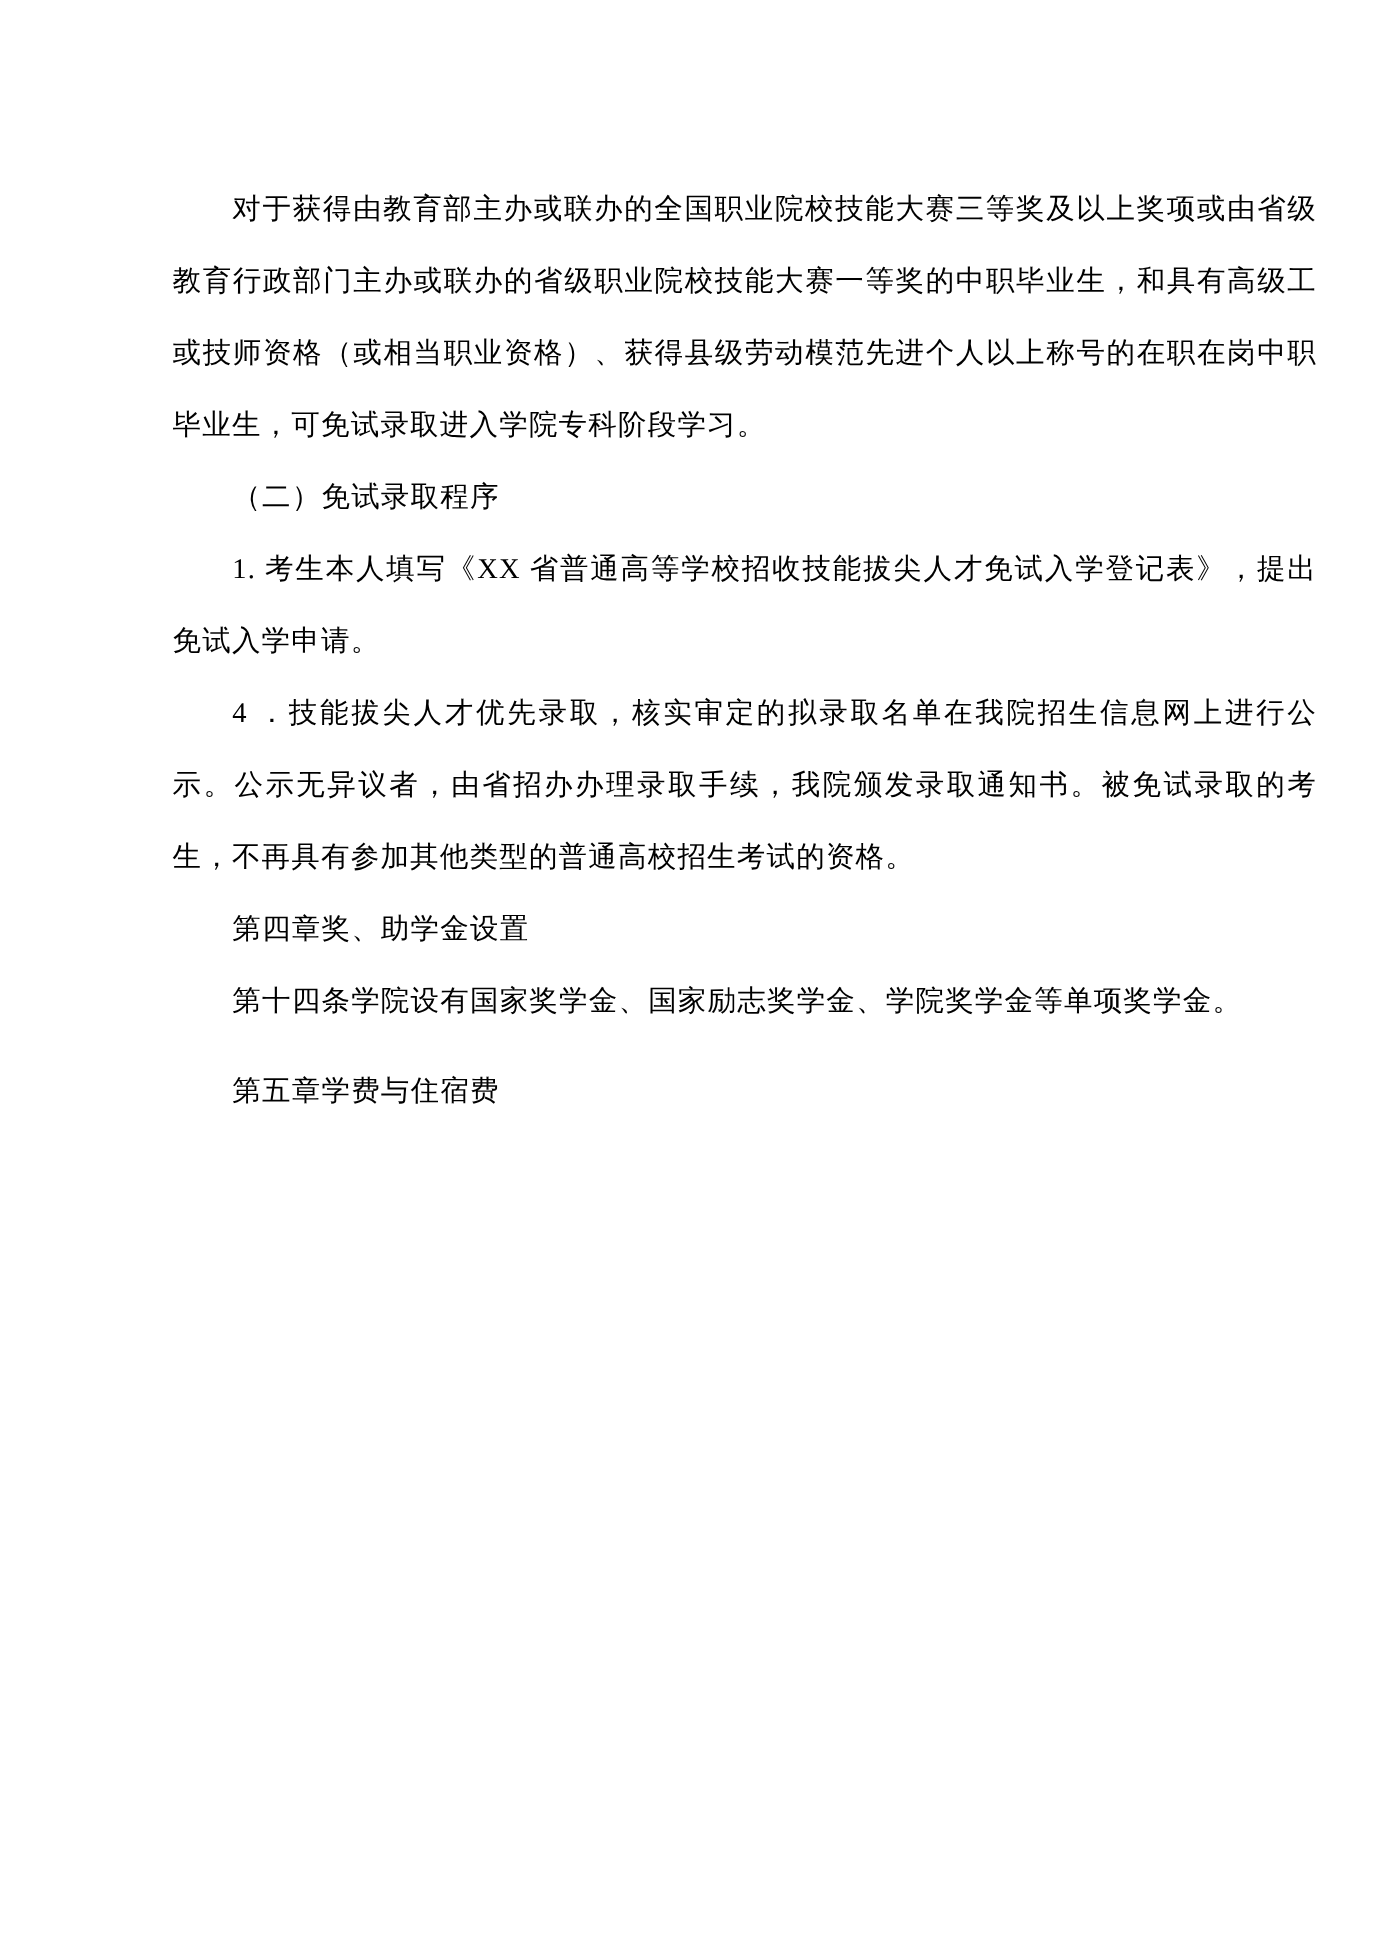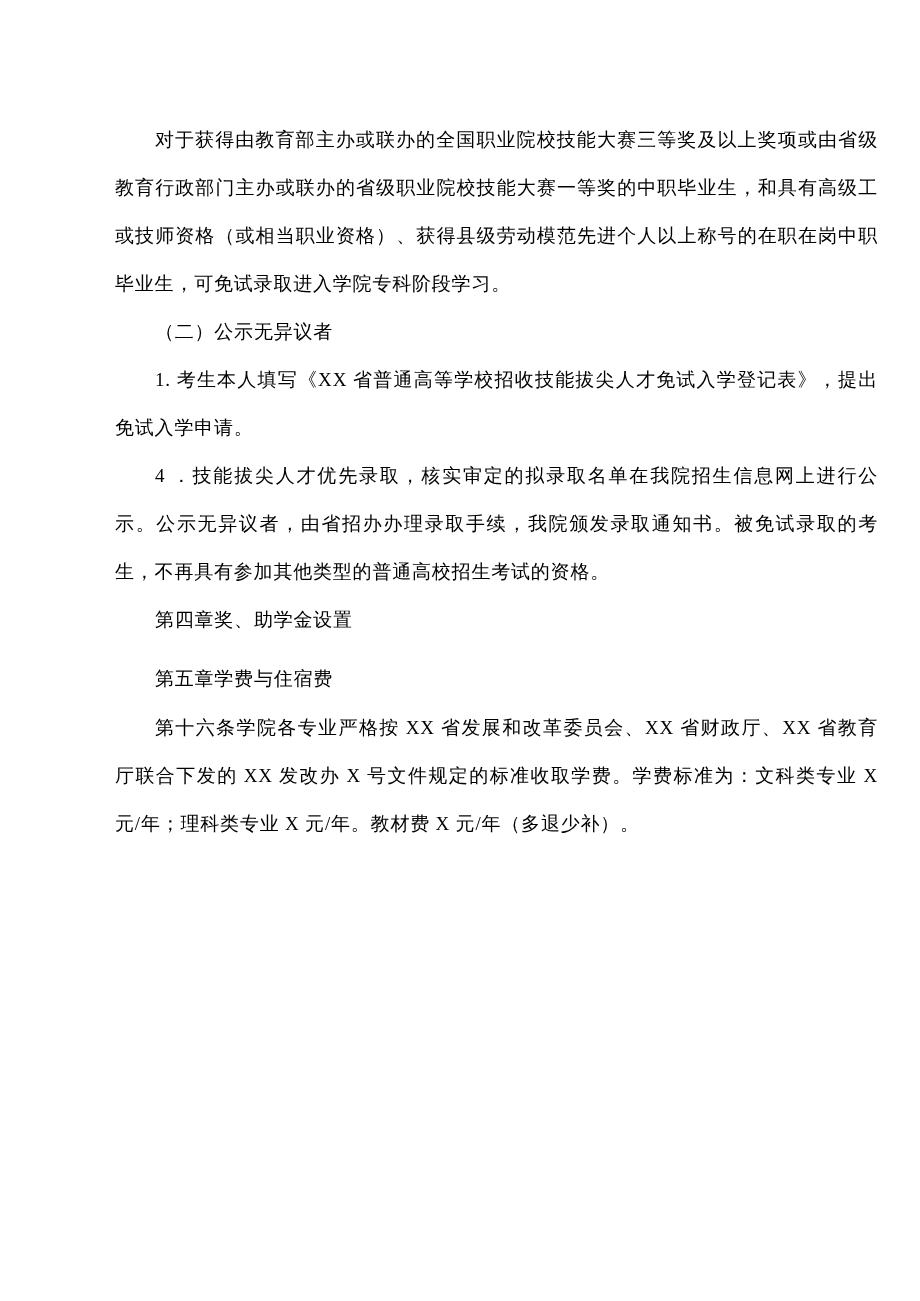--- a/index.html
+++ b/index.html
@@ -37,20 +37,20 @@
     margin-top: 12px;
     font-family: Liberation Mono, monospace;
   }
 </style>
 </head>
 <body>
 
 <div class="page">
   <div class="doc-content" id="doc-content">
       <p class="indent">对于获得由教育部主办或联办的全国职业院校技能大赛三等奖及以上奖项或由省级教育行政部门主办或联办的省级职业院校技能大赛一等奖的中职毕业生，和具有高级工或技师资格（或相当职业资格）、获得县级劳动模范先进个人以上称号的在职在岗中职毕业生，可免试录取进入学院专科阶段学习。</p>
-      <p class="indent">（二）公示无异议者</p>
+      <p class="indent">（二）免试录取程序</p>
       <p class="indent">1. 考生本人填写《XX 省普通高等学校招收技能拔尖人才免试入学登记表》，提出免试入学申请。</p>
       <p class="indent">4 ．技能拔尖人才优先录取，核实审定的拟录取名单在我院招生信息网上进行公示。公示无异议者，由省招办办理录取手续，我院颁发录取通知书。被免试录取的考生，不再具有参加其他类型的普通高校招生考试的资格。</p>
       <p class="indent">第四章奖、助学金设置</p>
+      <p class="indent">第十四条学院设有国家奖学金、国家励志奖学金、学院奖学金等单项奖学金。</p>
       <p class="indent space-before">第五章学费与住宿费</p>
-      <p class="indent">第十六条学院各专业严格按 XX 省发展和改革委员会、XX 省财政厅、XX 省教育厅联合下发的 XX 发改办 X 号文件规定的标准收取学费。学费标准为：文科类专业 X 元/年；理科类专业 X 元/年。教材费 X 元/年（多退少补）。</p>
     </div>
 </div>
 
 </body></html>

